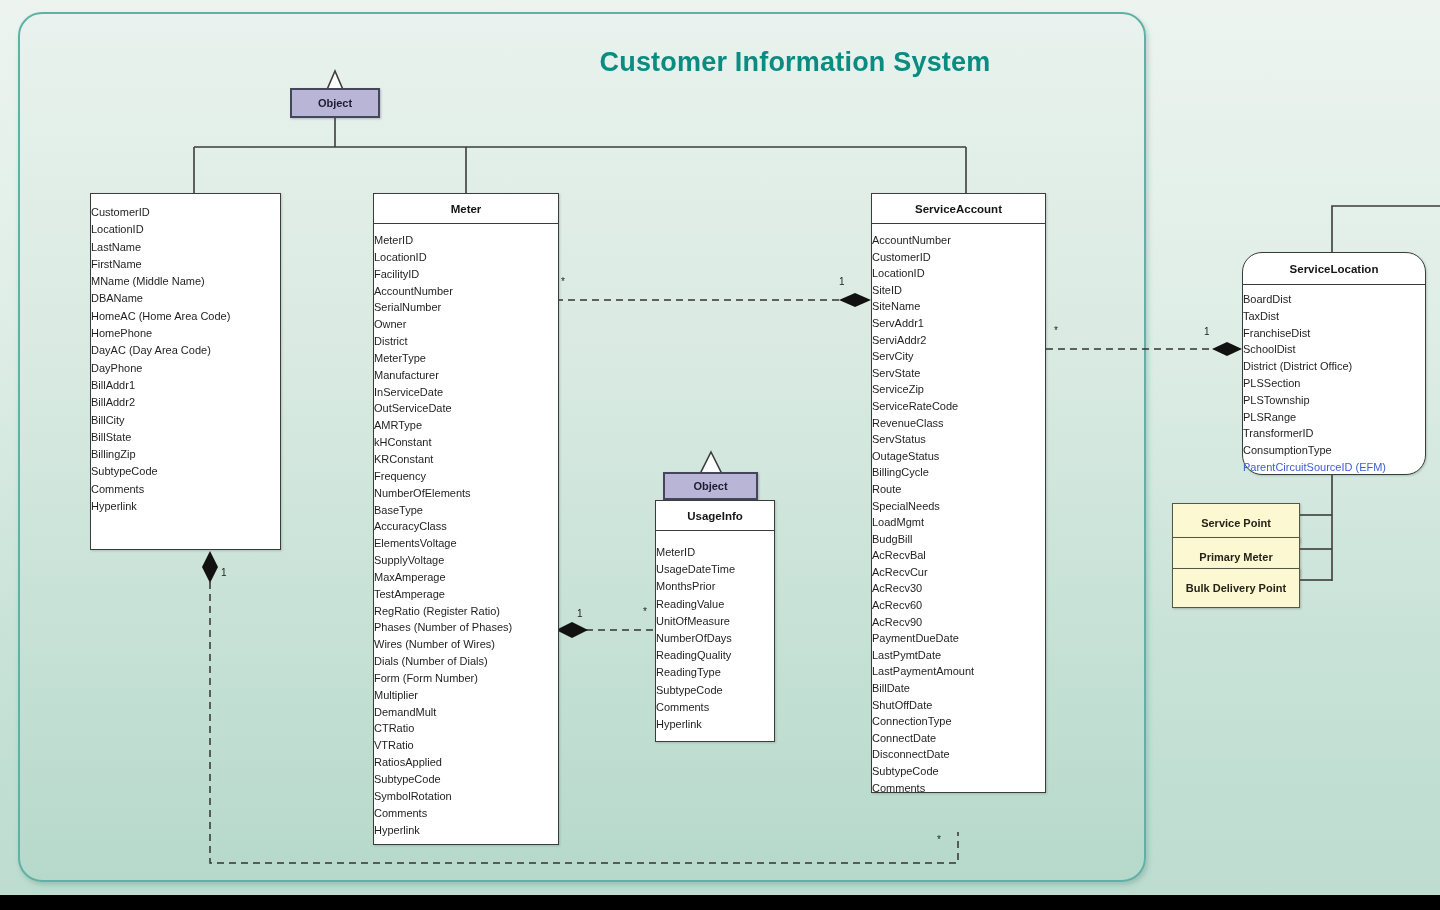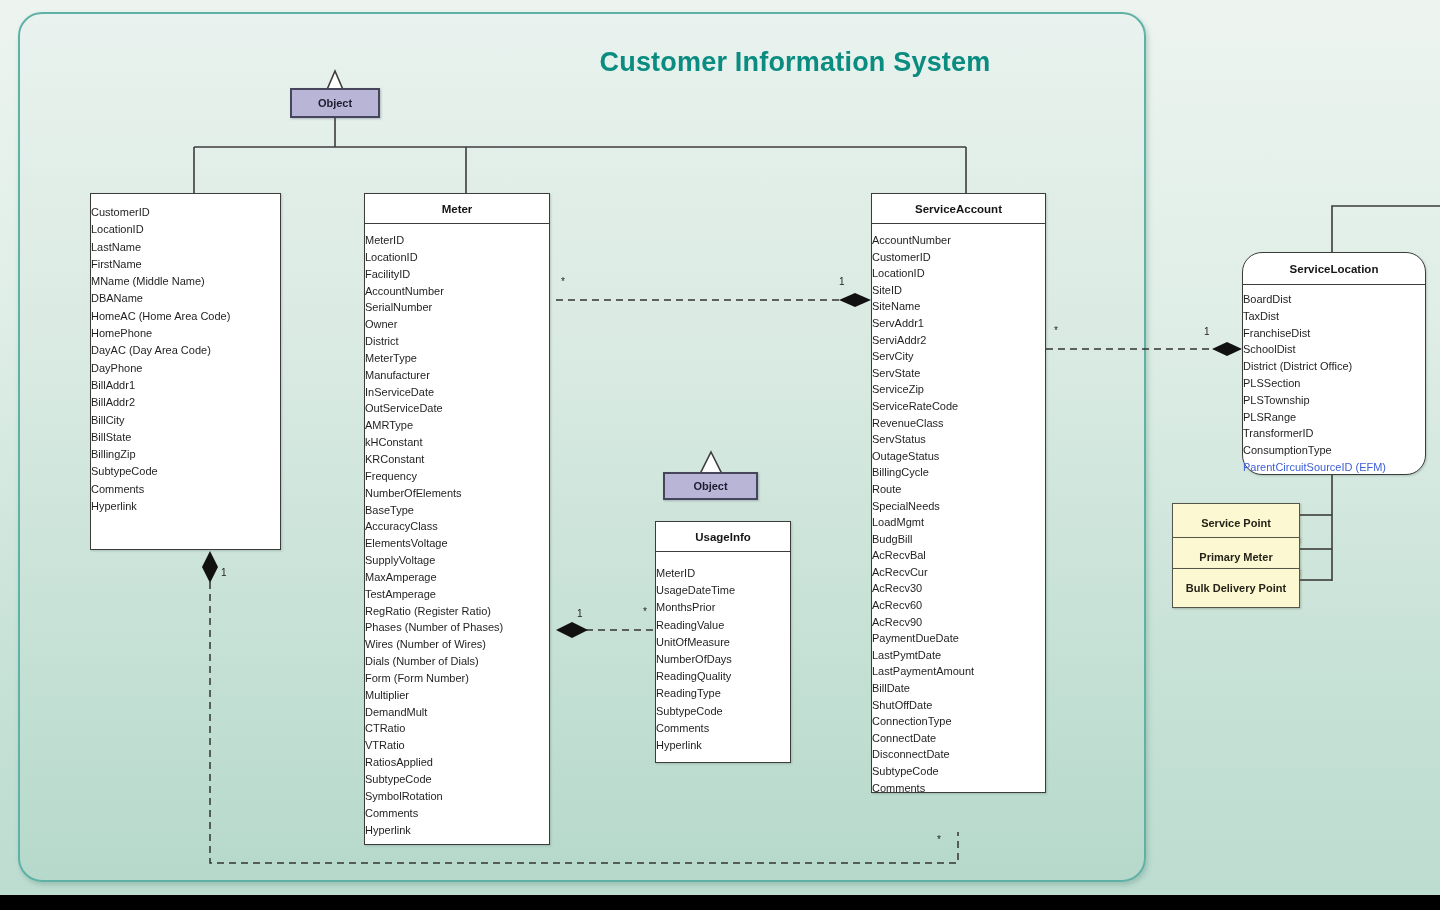--- a/index.html
+++ b/index.html
@@ -115,21 +115,21 @@
         <li>BillAddr2</li>
         <li>BillCity</li>
         <li>BillState</li>
         <li>BillingZip</li>
         <li>SubtypeCode</li>
         <li>Comments</li>
         <li>Hyperlink</li>
       </ul>
   </div>
 
-  <div class="uml" style="left:364px;top:193px;width:186px;height:652px;">
+  <div class="uml" style="left:373px;top:193px;width:186px;height:652px;">
     <div class="uml-header" style="height:29px;">Meter</div>
     <ul class="uml-attrs" style="--lh:16.85px;padding-top:8px;">
         <li>MeterID</li>
         <li>LocationID</li>
         <li>FacilityID</li>
         <li>AccountNumber</li>
         <li>SerialNumber</li>
         <li>Owner</li>
         <li>District</li>
         <li>MeterType</li>
@@ -157,21 +157,21 @@
         <li>CTRatio</li>
         <li>VTRatio</li>
         <li>RatiosApplied</li>
         <li>SubtypeCode</li>
         <li>SymbolRotation</li>
         <li>Comments</li>
         <li>Hyperlink</li>
       </ul>
   </div>
 
-  <div class="uml" style="left:655px;top:500px;width:136px;height:242px;margin-top:21px;">
+  <div class="uml" style="left:655px;top:500px;width:120px;height:242px;">
     <div class="uml-header" style="height:29px;">UsageInfo</div>
     <ul class="uml-attrs" style="--lh:17.2px;padding-top:13px;">
         <li>MeterID</li>
         <li>UsageDateTime</li>
         <li>MonthsPrior</li>
         <li>ReadingValue</li>
         <li>UnitOfMeasure</li>
         <li>NumberOfDays</li>
         <li>ReadingQuality</li>
         <li>ReadingType</li>

